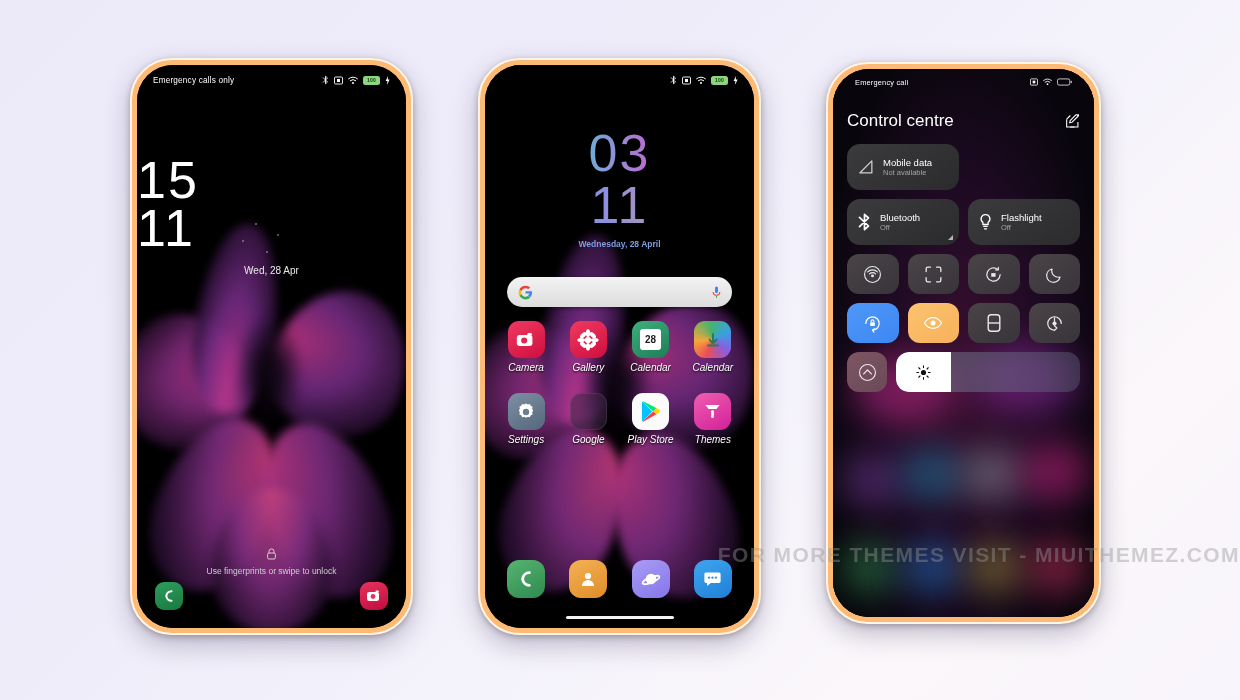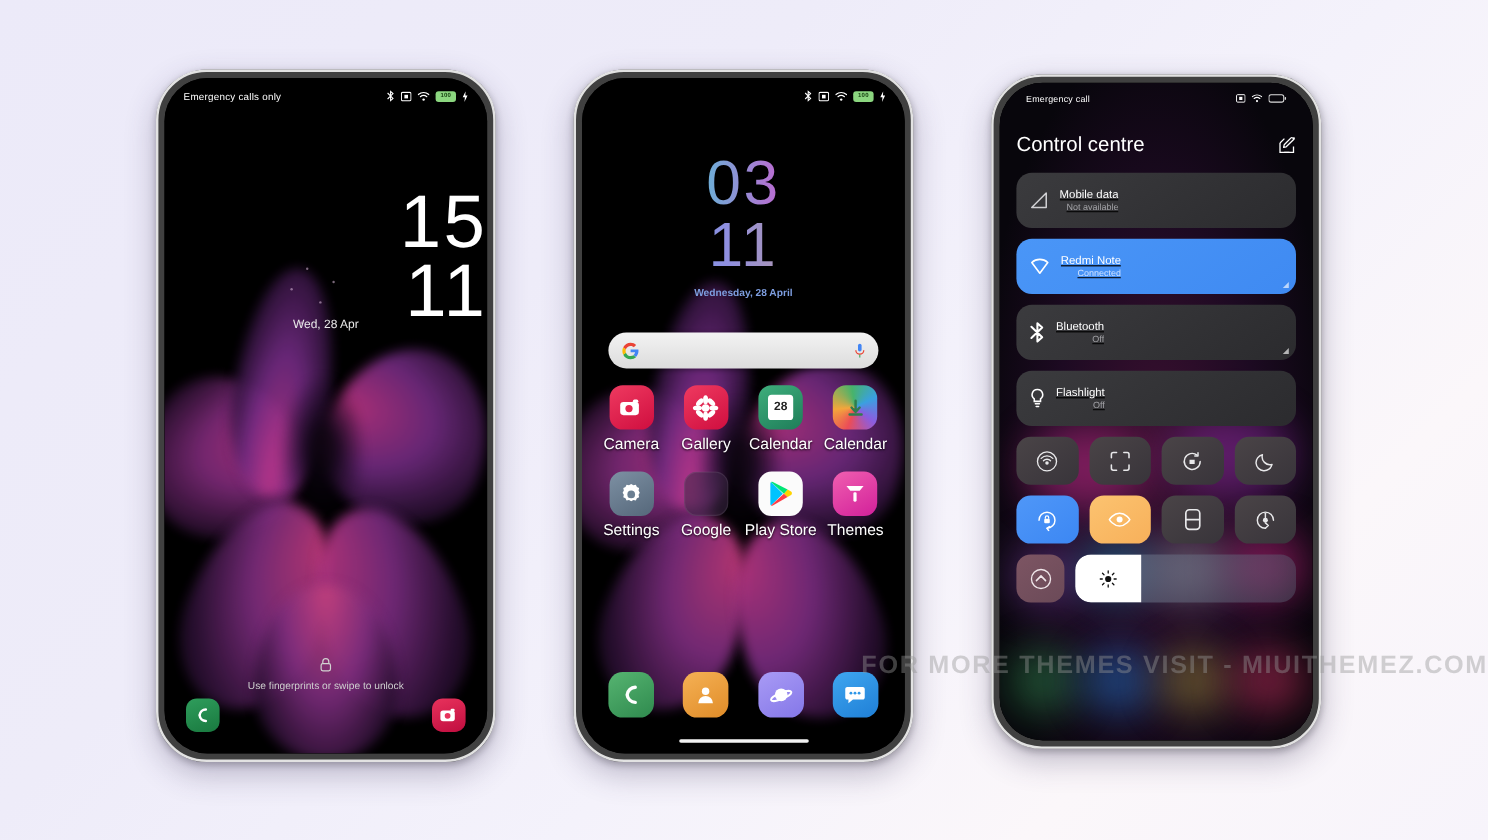--- a/index.html
+++ b/index.html
@@ -10,21 +10,21 @@
   }
   body {
     background: linear-gradient(135deg, #eceaf9 0%, #eeecf9 35%, #f4f2fb 60%, #fbf7fa 80%, #f7f4fb 100%);
     position: relative;
   }
 
   
   .phone {
     position: absolute;
     border-radius: 42px;
-    background: #404040;
+    background: #fdba74;
     padding: 7px;
     box-shadow: 0 10px 26px rgba(60,50,90,0.30), 0 2px 6px rgba(0,0,0,0.25);
   }
   .phone::after {
     content:"";
     position:absolute; inset:0;
     border-radius: 42px;
     border: 2px solid rgba(255,255,255,0.85);
     pointer-events: none;
   }
@@ -67,22 +67,22 @@
   .sb-icons svg { display:block; }
   .batt {
     width:17px;height:9px;border-radius:2.5px;background:#8bd67f;
     display:flex;align-items:center;justify-content:center;
     font-size:5px;color:#123a0c;font-weight:bold;
   }
 
   
   .lock-clock {
     position:absolute; top:92px; left:0; right:0;
-    text-align:right; color:#fff;
-    font-size: 62px; line-height: .92; font-weight: 300;
+    text-align:left; color:#fff;
+    font-size: 52px; line-height: .92; font-weight: 300;
     letter-spacing: 2px;
     font-family: "Liberation Sans", sans-serif;
     z-index: 20;
   }
   .lock-date {
     position:absolute; top:200px; left:0; right:0;
     text-align:center; color:#e9e9e9; font-size: 10px;
     z-index:20;
   }
   .lock-bottom {
@@ -131,41 +131,41 @@
   .appgrid {
     position:absolute; left:10px; right:10px; z-index:20;
     display:grid; grid-template-columns: repeat(4,1fr); row-gap: 8px;
   }
   .app { display:flex; flex-direction:column; align-items:center; gap:4px;text-align:center; }
   .app-ico {
     width:37px;height:37px;border-radius:11px;
     display:flex;align-items:center;justify-content:center;
     position:relative; overflow:hidden;
   }
-  .app-label { font-size:13px; color:#fff; text-shadow:0 1px 2px #000; }
+  .app-label { font-size:10px; color:#fff; text-shadow:0 1px 2px #000;font-style:italic; }
   .dock {
     position:absolute; left:10px; right:10px; bottom:30px; z-index:20;
     display:grid; grid-template-columns: repeat(4,1fr);
   }
   .dock .app-ico { width:38px;height:38px; border-radius:12px; margin:0 auto; }
   .navbar {
     position:absolute; bottom:9px; left:50%; transform:translateX(-50%);
     width: 108px; height:3px; border-radius:2px; background:#f2f2f2; z-index:21;
   }
 
   
   .cc {
-    position:absolute; top:0; left:0; right:0; z-index:20; padding: 0 14px; text-align: right;
+    position:absolute; top:0; left:0; right:0; z-index:20; padding: 0 14px;
   }
   .cc-title-row {
     display:flex; align-items:center; justify-content:space-between;
     margin-top: 42px; margin-bottom: 13px;
   }
   .cc-title { color:#fff; font-size:17px; font-weight:400; }
-  .cc-pairrow { display:grid; grid-template-columns:1fr; gap:9px; margin-bottom:9px;text-decoration:underline; }
+  .cc-pairrow { display:grid; grid-template-columns:1fr 1fr; gap:9px; margin-bottom:9px; }
   .cc-tile {
     height: 46px; border-radius: 13px;
     background: linear-gradient(145deg,#3b3b3e,#2b2b2e);
     display:flex; align-items:center; gap:8px; padding: 0 10px;
     position:relative;
   }
   .cc-tile.active { background: linear-gradient(145deg,#4a96f7,#3f8af2); }
   .cc-tile-txt { display:flex; flex-direction:column; overflow:hidden; }
   .cc-tile-name { color:#fff; font-size:9.5px; white-space:nowrap; }
   .cc-tile-sub { color:#a2a2a6; font-size:7.5px; white-space:nowrap; }
@@ -518,30 +518,20 @@
       <div class="cc-pairrow">
         <div class="cc-tile">
           <svg width="18" height="18" viewBox="0 0 20 20">
             <path d="M16.5 3.2v13.4H3.1z" stroke="#cfcfd2" stroke-width="1.4" fill="none" stroke-linejoin="round"></path>
           </svg>
           <span class="cc-tile-txt">
             <span class="cc-tile-name">Mobile data</span>
             <span class="cc-tile-sub">Not available</span>
           </span>
         </div>
-        <div class="cc-tile active">
-          <svg width="19" height="18" viewBox="0 0 20 20">
-            <path d="M2.6 6.4a11 11 0 0114.8 0L10 16.3z" stroke="#fff" stroke-width="1.5" fill="none" stroke-linejoin="round"></path>
-          </svg>
-          <span class="cc-tile-txt">
-            <span class="cc-tile-name">Redmi Note</span>
-            <span class="cc-tile-sub">Connected</span>
-          </span>
-          <span class="cc-corner"></span>
-        </div>
       </div>
 
       <div class="cc-pairrow">
         <div class="cc-tile">
           <svg width="15" height="20" viewBox="0 0 14 20">
             <path d="M2 5.3L11 14 7 17.6V2.4L11 6 2 14.7" stroke="#fff" stroke-width="1.7" fill="none" stroke-linejoin="round" stroke-linecap="round"></path>
           </svg>
           <span class="cc-tile-txt">
             <span class="cc-tile-name">Bluetooth</span>
             <span class="cc-tile-sub">Off</span>

